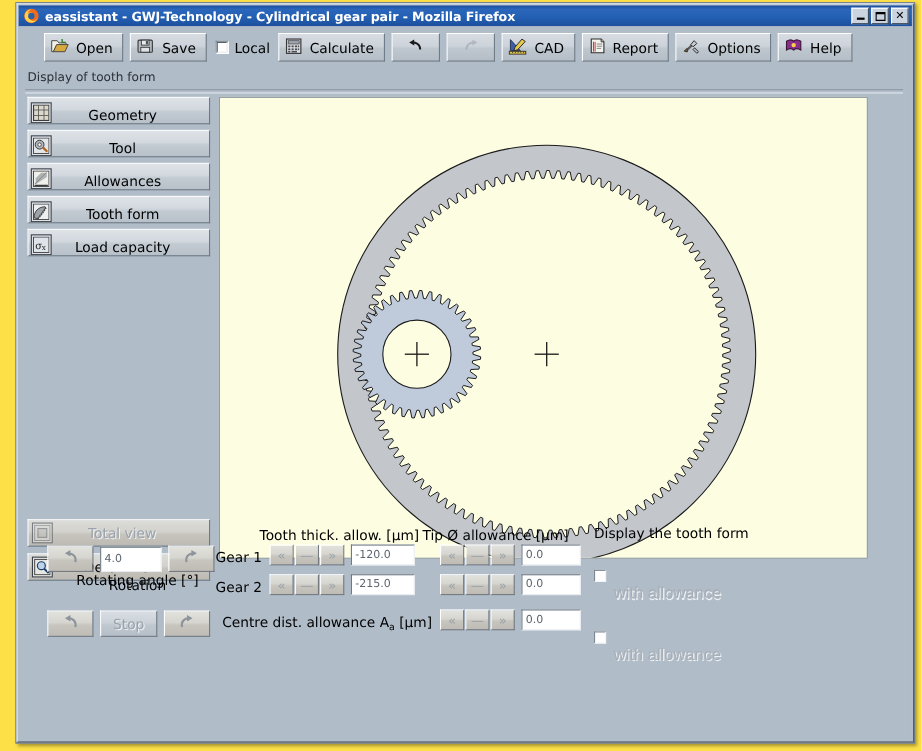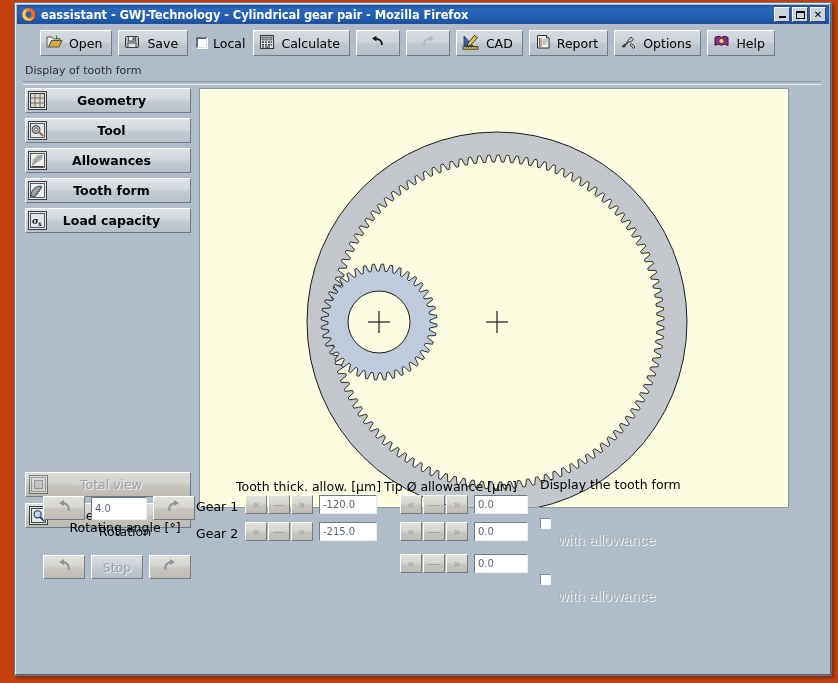--- a/index.html
+++ b/index.html
@@ -1,21 +1,21 @@
 <!DOCTYPE html>
 <html><head>
 <meta charset="utf-8">
 <style>
   html,body{margin:0;padding:0;background:#ffffff;}
   body{
     width:838px;height:683px;overflow:hidden;
     font-family:"Liberation Sans","DejaVu Sans",sans-serif;
     font-size:12px;color:#000;
   }
-  #app{position:relative;width:838px;height:683px;background:#c2410c;}
+  #app{position:relative;width:838px;height:683px;background:#fde047;}
 
   
   .win-outer{
     position:absolute;left:14px;top:2px;width:816px;height:672px;
     background:#b0bcc8;
     border:1px solid #6b7784;
     box-shadow:2px 2px 3px rgba(0,0,0,.35);
   }
   .win-inner-border{
     position:absolute;left:0;top:0;right:0;bottom:0;
@@ -101,21 +101,21 @@
     border-top:1px solid #8d98a3;border-bottom:1px solid #e3e8ee;
   }
 
   
   .nav{position:absolute;left:8px;top:64px;width:166px;}
   .navbtn{
     position:relative;width:166px;height:25px;margin-bottom:5px;
     background:linear-gradient(to bottom,#dfe3e8 0%,#d2d8de 45%,#c2cad2 56%,#b8c1c9 100%);
     border-top:1px solid #ffffff;border-left:1px solid #ffffff;
     border-right:1px solid #6e7a86;border-bottom:1px solid #6e7a86;
-    display:flex;align-items:center;box-sizing:border-box;cursor:default;font-weight:bold;
+    display:flex;align-items:flex-end;box-sizing:border-box;cursor:default;
   }
   .navbtn .nico{
     width:19px;height:19px;margin-left:2px;flex:0 0 auto;
     border:1px solid #3a4049;background:#dfe3e8;box-sizing:border-box;
     display:flex;align-items:center;justify-content:center;overflow:hidden;
   }
   .navbtn .nlbl{
     flex:1;text-align:center;font-size:12.5px;color:#000;
     font-family:"DejaVu Sans",sans-serif;padding-right:14px;
   }
@@ -518,20 +518,23 @@
       </div>
       <div style="position:absolute;left:383px;top:498px;display:flex;align-items:center;gap:6px;">
         <div class="spingrp">
           <div class="sbtn">«</div>
           <div class="sbtn">—</div>
           <div class="sbtn">»</div>
         </div>
         <div class="txtfield" style="width:54px;height:19px;">0.0</div>
       </div>
 
+      <div class="ctrl-label" style="left:185px;top:534px;">
+        <span>Centre dist. allowance A</span><sub>a</sub><span> [µm]</span>
+      </div>
       <div style="position:absolute;left:383px;top:530px;display:flex;align-items:center;gap:6px;">
         <div class="spingrp">
           <div class="sbtn">«</div>
           <div class="sbtn">—</div>
           <div class="sbtn">»</div>
         </div>
         <div class="txtfield" style="width:54px;height:19px;">0.0</div>
       </div>
 
       <div style="position:absolute;left:523px;top:453px;width:250px;">

